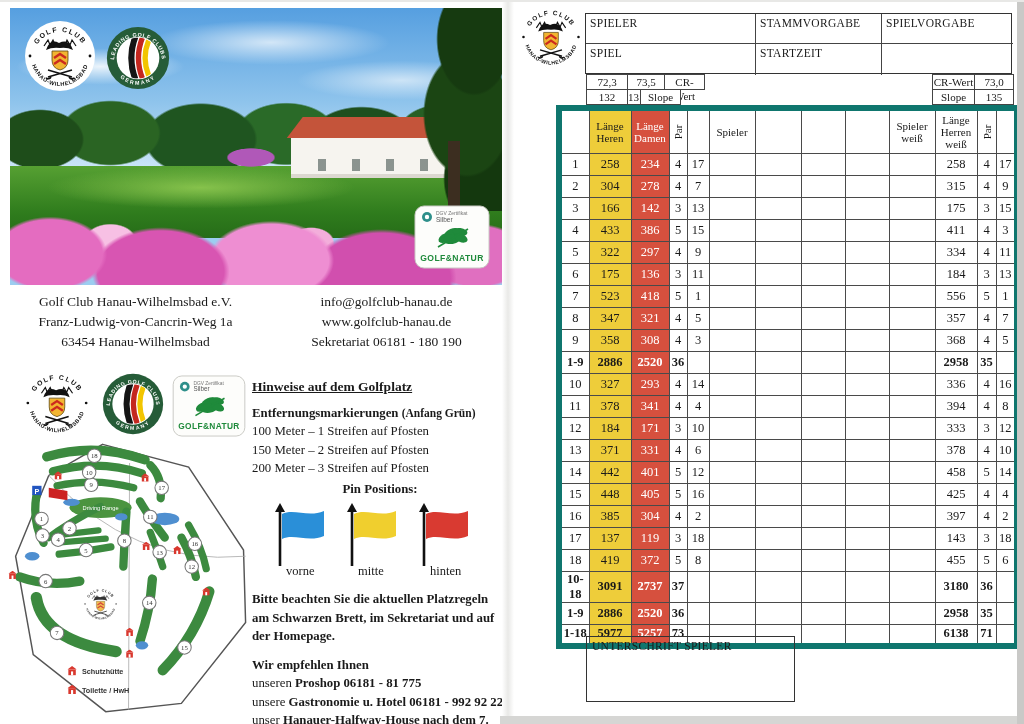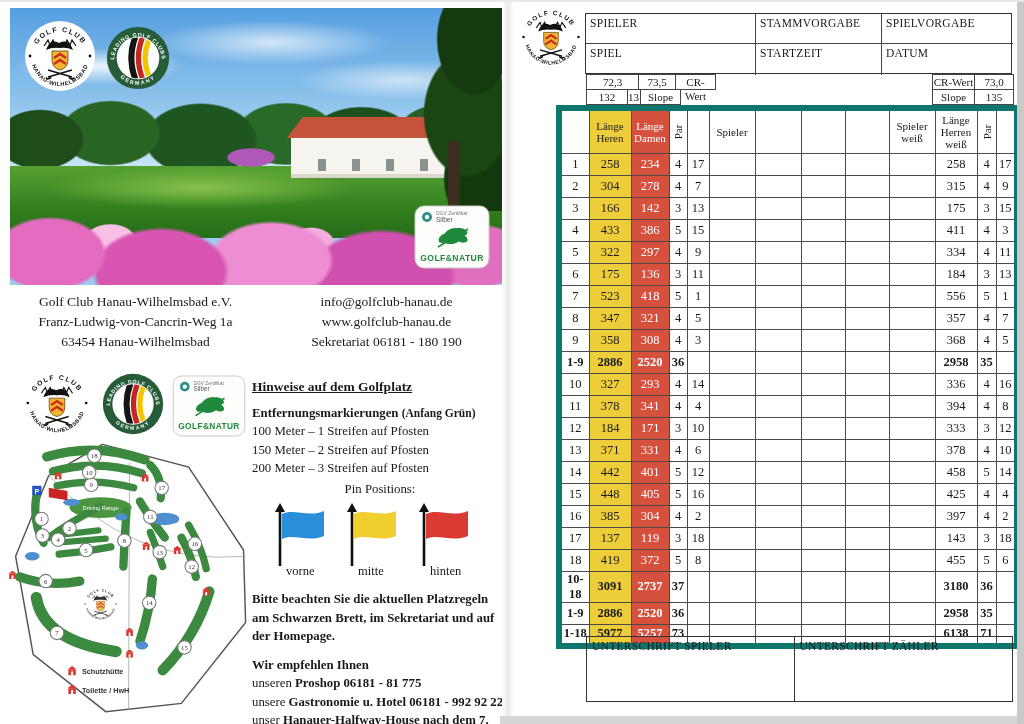--- a/index.html
+++ b/index.html
@@ -72,21 +72,21 @@
   .logo-strip { position:absolute; left:20px; top:368px; width:230px; height:74px; }
   .ls-club { position:absolute; left:2px; top:0; }
   .ls-lead { position:absolute; left:82px; top:5px; }
   .ls-badge { position:absolute; left:152px; top:7px; }
 
   
   .hints { position:absolute; left:252px; top:378px; width:256px; font-size:12.8px; line-height:18.5px; }
   .hints-title { text-align:left; font-weight:bold; text-decoration:underline; font-size:13.5px; margin-bottom:7px; }
   .dist-head { font-weight:bold; }
   .dist-head .note { font-weight:bold; font-size:11.5px; }
-  .pin-title { text-align:center; font-weight:normal; margin:2px 0 4px; }
+  .pin-title { text-align:center; font-weight:bold; margin:2px 0 4px; }
   .flags-row { display:flex; justify-content:center; padding:0 6px; height:84px; }
   .flag-item { width:72px; position:relative; }
   .flag-item svg { display:block; }
   .flag-label { position:absolute; left:14px; bottom:6px; font-size:12.5px; }
   .rules-note { font-weight:bold; margin-top:4px; }
   .rec-head { font-weight:bold; margin-top:10px; }
   .rec-line .b { font-weight:bold; }
 
   
   .map-wrap { position:absolute; left:5px; top:434px; width:245px; height:288px; }
@@ -406,25 +406,24 @@
     <svg class="sc-logo" width="66" height="66">
         <use href="#club-logo"></use>
       </svg>
 
     <div class="info-grid">
       <div class="info-cell">SPIELER</div>
       <div class="info-cell">STAMMVORGABE</div>
       <div class="info-cell">SPIELVORGABE</div>
       <div class="info-cell">SPIEL</div>
       <div class="info-cell">STARTZEIT</div>
-      <div class="info-cell">DATUM</div>
     </div>
 
     <div class="cr-box" style="left:74px; top:74px;">
-      <div style="width:53px">72,3</div>
+      <div style="width:42px">72,3</div>
       <div style="width:38px">73,5</div>
       <div style="width:41px">CR-Wert</div>
     </div>
     <div class="cr-box" style="left:74px; top:89px;">
       <div style="width:42px">132</div>
       <div style="width:14px">131</div>
       <div style="width:41px">Slope</div>
     </div>
     <div class="cr-box" style="left:420px; top:74px;">
       <div style="width:43px">CR-Wert</div>
@@ -801,21 +800,20 @@
             <td></td>
             <td>6138</td>
             <td>71</td>
             <td></td>
           </tr>
         </tbody>
     </table>
 
     <div class="sig-box">
       <div class="sig-cell l">UNTERSCHRIFT SPIELER</div>
-      <div class="sig-cell r">UNTERSCHRIFT ZÄHLER</div>
     </div>
   </div>
 
   <div class="fold"></div>
   <div class="edge-right"></div>
   <div class="edge-bottom"></div>
   <div class="edge-top"></div>
 </div>
 
 </body></html>

